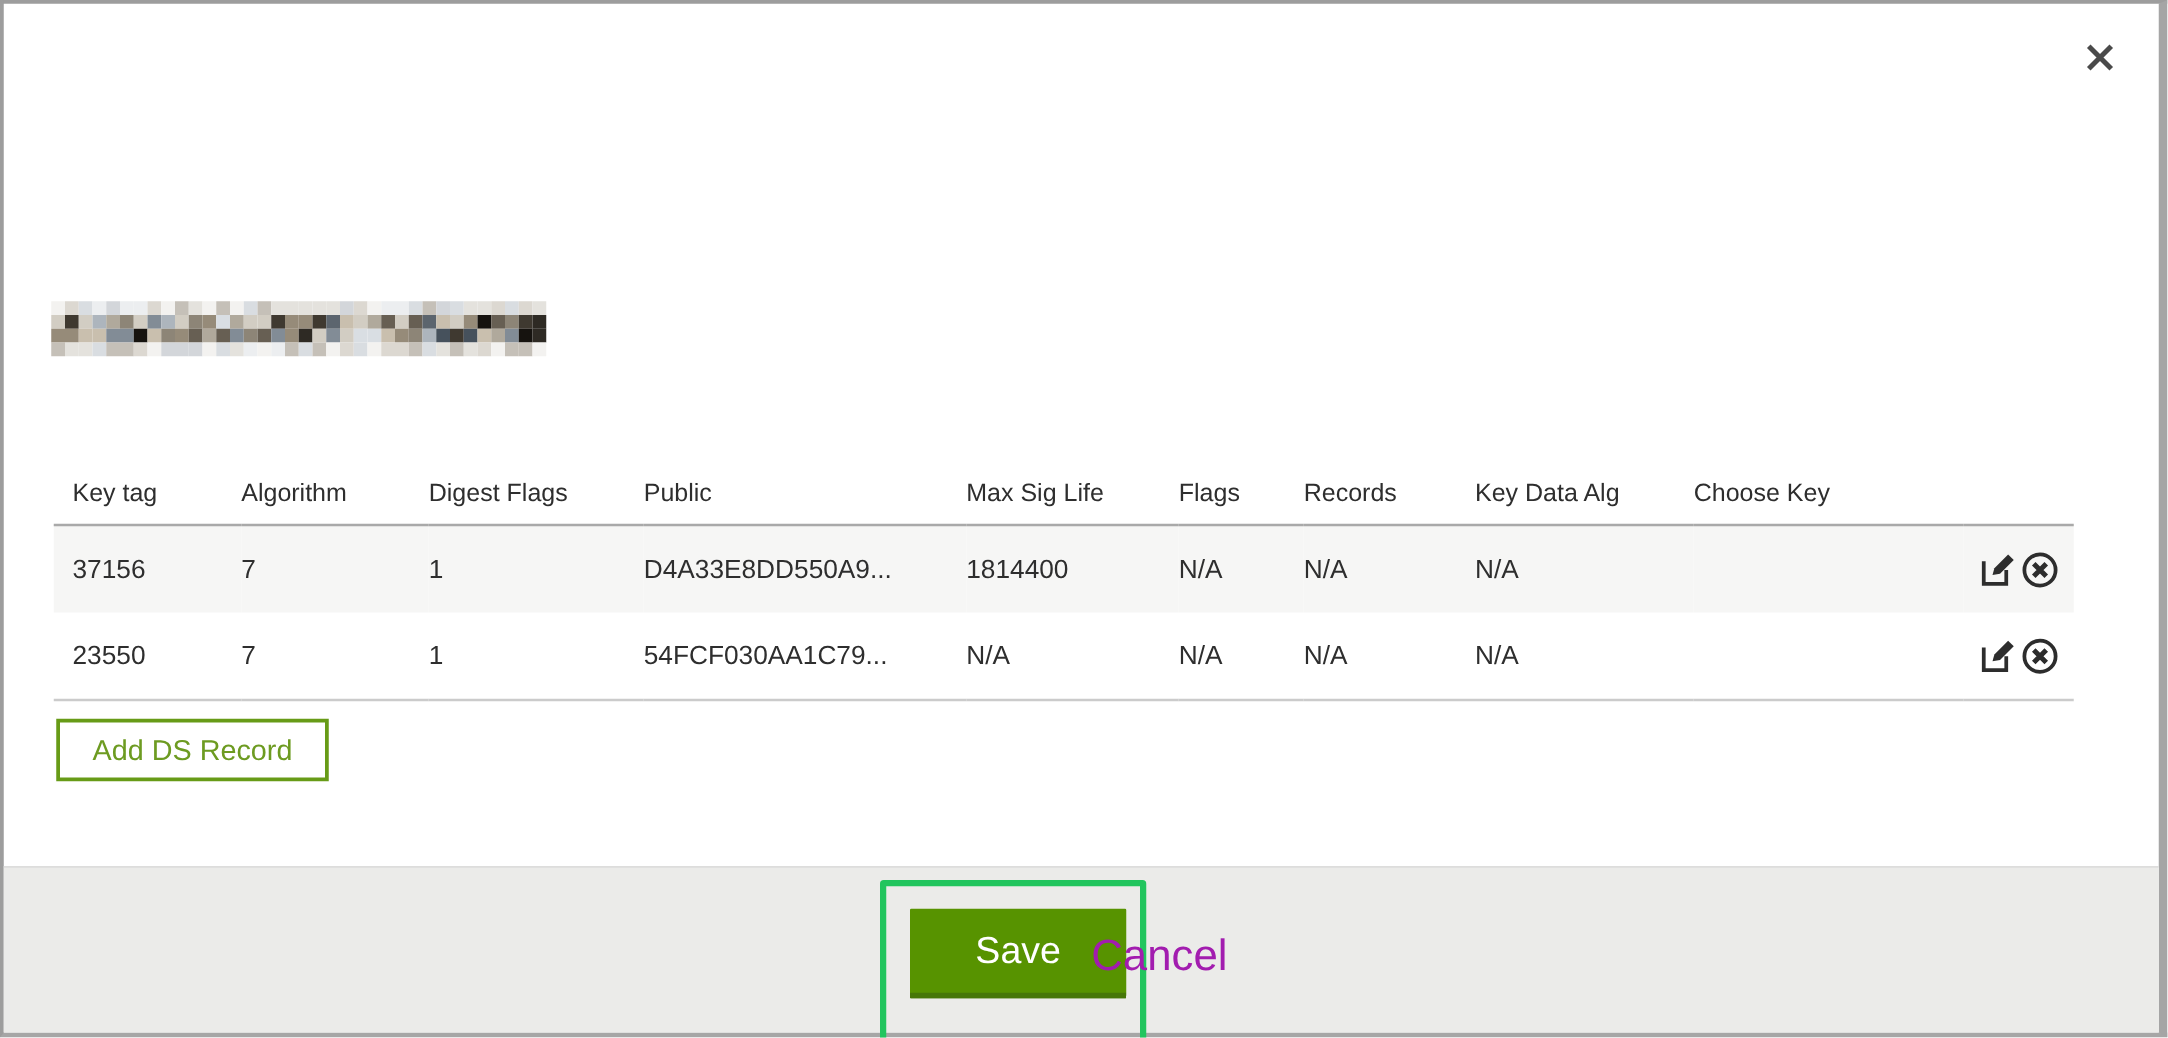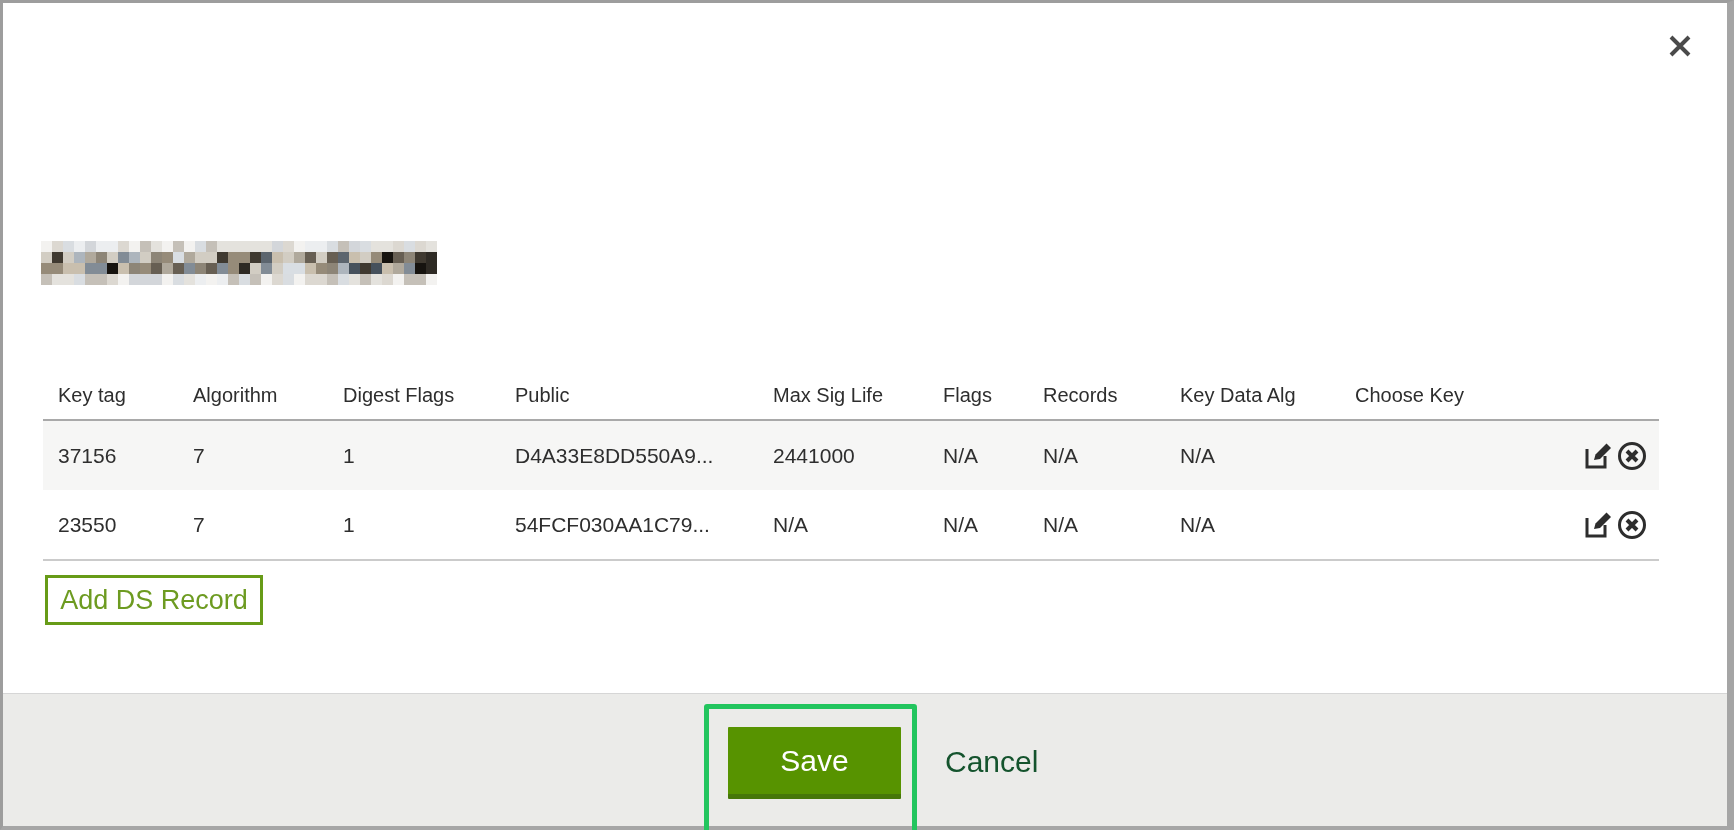--- a/index.html
+++ b/index.html
@@ -57,21 +57,21 @@
   .actions-cell { text-align: right; padding-right: 10px; white-space: nowrap; }
   .icon-btn {
     display: inline-block; vertical-align: middle;
     width: 34px; height: 34px; cursor: pointer;
   }
   .add-btn {
     position: absolute; left: 42px; top: 572px;
     width: 218px; height: 50px;
     background: #ffffff;
     border: 3px solid #679b17;
-    color: #6d9b21; font-size: 27px;
+    color: #6d9b21; font-size: 23px;
     font-family: "Liberation Sans", sans-serif;
     cursor: pointer;
   }
   .footer {
     position: absolute; left: 0; right: 0; bottom: 0;
     height: 133px;
     background: #ebebe9;
     border-top: 1px solid #d6d6d6;
   }
   .highlight-box {
@@ -83,22 +83,22 @@
     position: absolute; left: 19px; top: 18px;
     width: 173px; height: 72px;
     background: #579300;
     border: none; border-bottom: 5px solid #467708;
     border-radius: 1px;
     color: #ffffff; font-size: 30px;
     font-family: "Liberation Sans", sans-serif;
     cursor: pointer;
   }
   .cancel-link {
-    position: absolute; left: 942px; top: 742px;
-    font-size: 30px; color: #14532d; cursor: pointer;
+    position: absolute; left: 870px; top: 742px;
+    font-size: 35px; color: #a21caf; cursor: pointer;
     text-decoration: none;
   }
 </style>
 </head>
 <body>
 
 <div class="frame">
 
 
   <div class="close-btn">
@@ -136,21 +136,21 @@
         <th>Choose Key</th>
         <th></th>
       </tr>
     </thead>
     <tbody>
       <tr class="alt">
         <td class="c1">37156</td>
         <td>7</td>
         <td>1</td>
         <td>D4A33E8DD550A9...</td>
-        <td>2441000</td>
+        <td>1814400</td>
         <td>N/A</td>
         <td>N/A</td>
         <td>N/A</td>
         <td></td>
         <td class="actions-cell">
           <span class="icon-btn">
             <svg width="34" height="34" viewBox="0 0 34 34">
               <path d="M6 10 L6 28 L24 28 L24 17" fill="none" stroke="#2d2d2d" stroke-width="3"></path>
               <path d="M13 21 L14.5 15.5 L25.5 4.5 L30 9 L19 20 Z" fill="#2d2d2d"></path>
             </svg>

